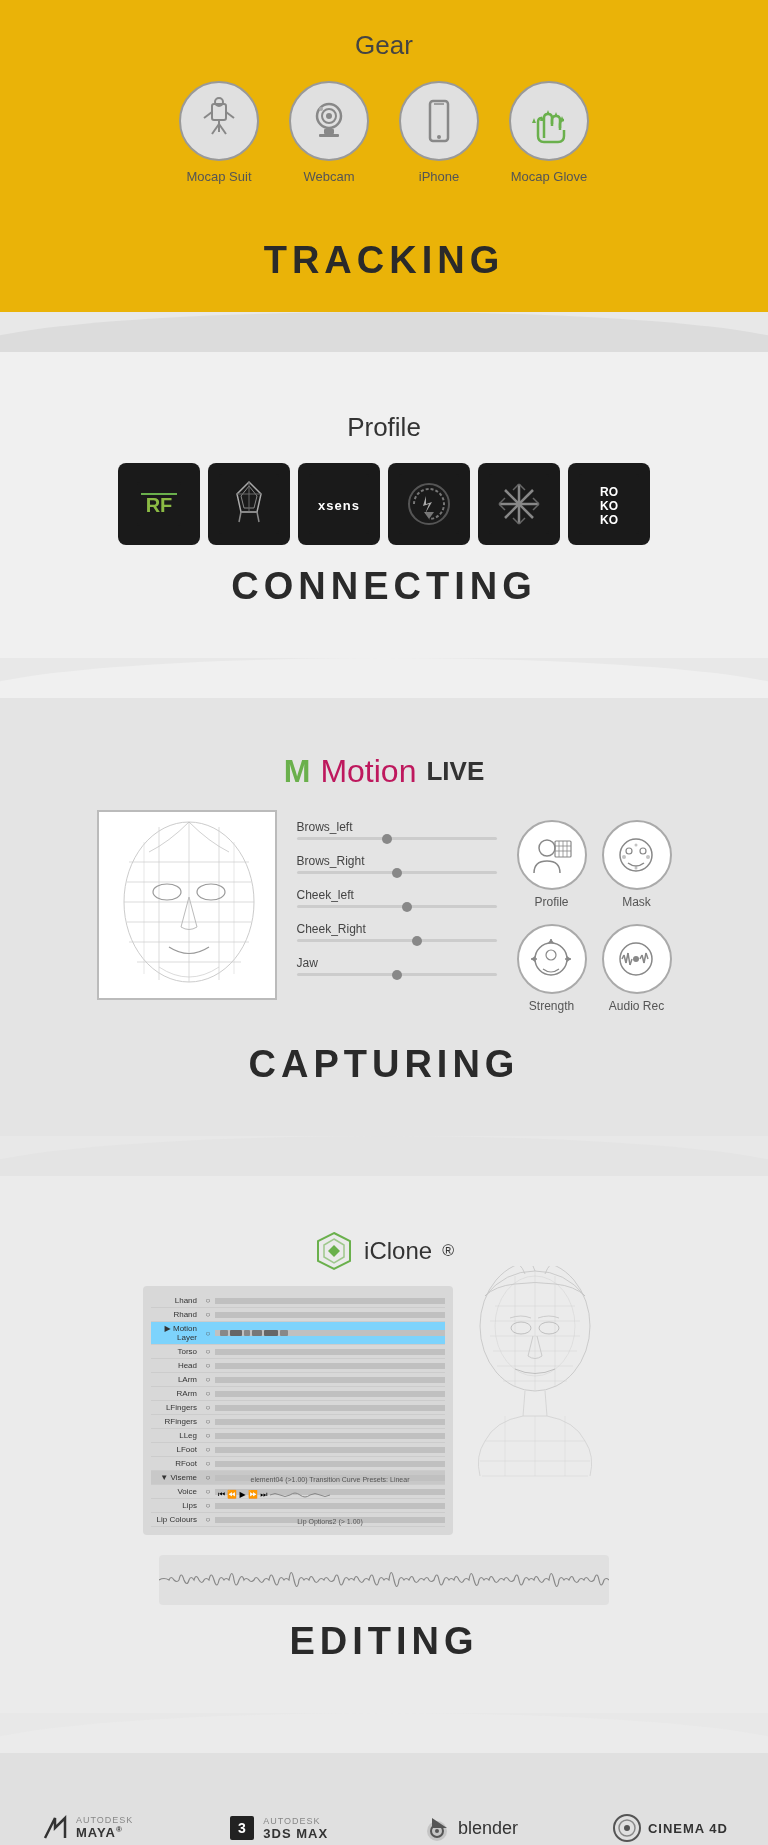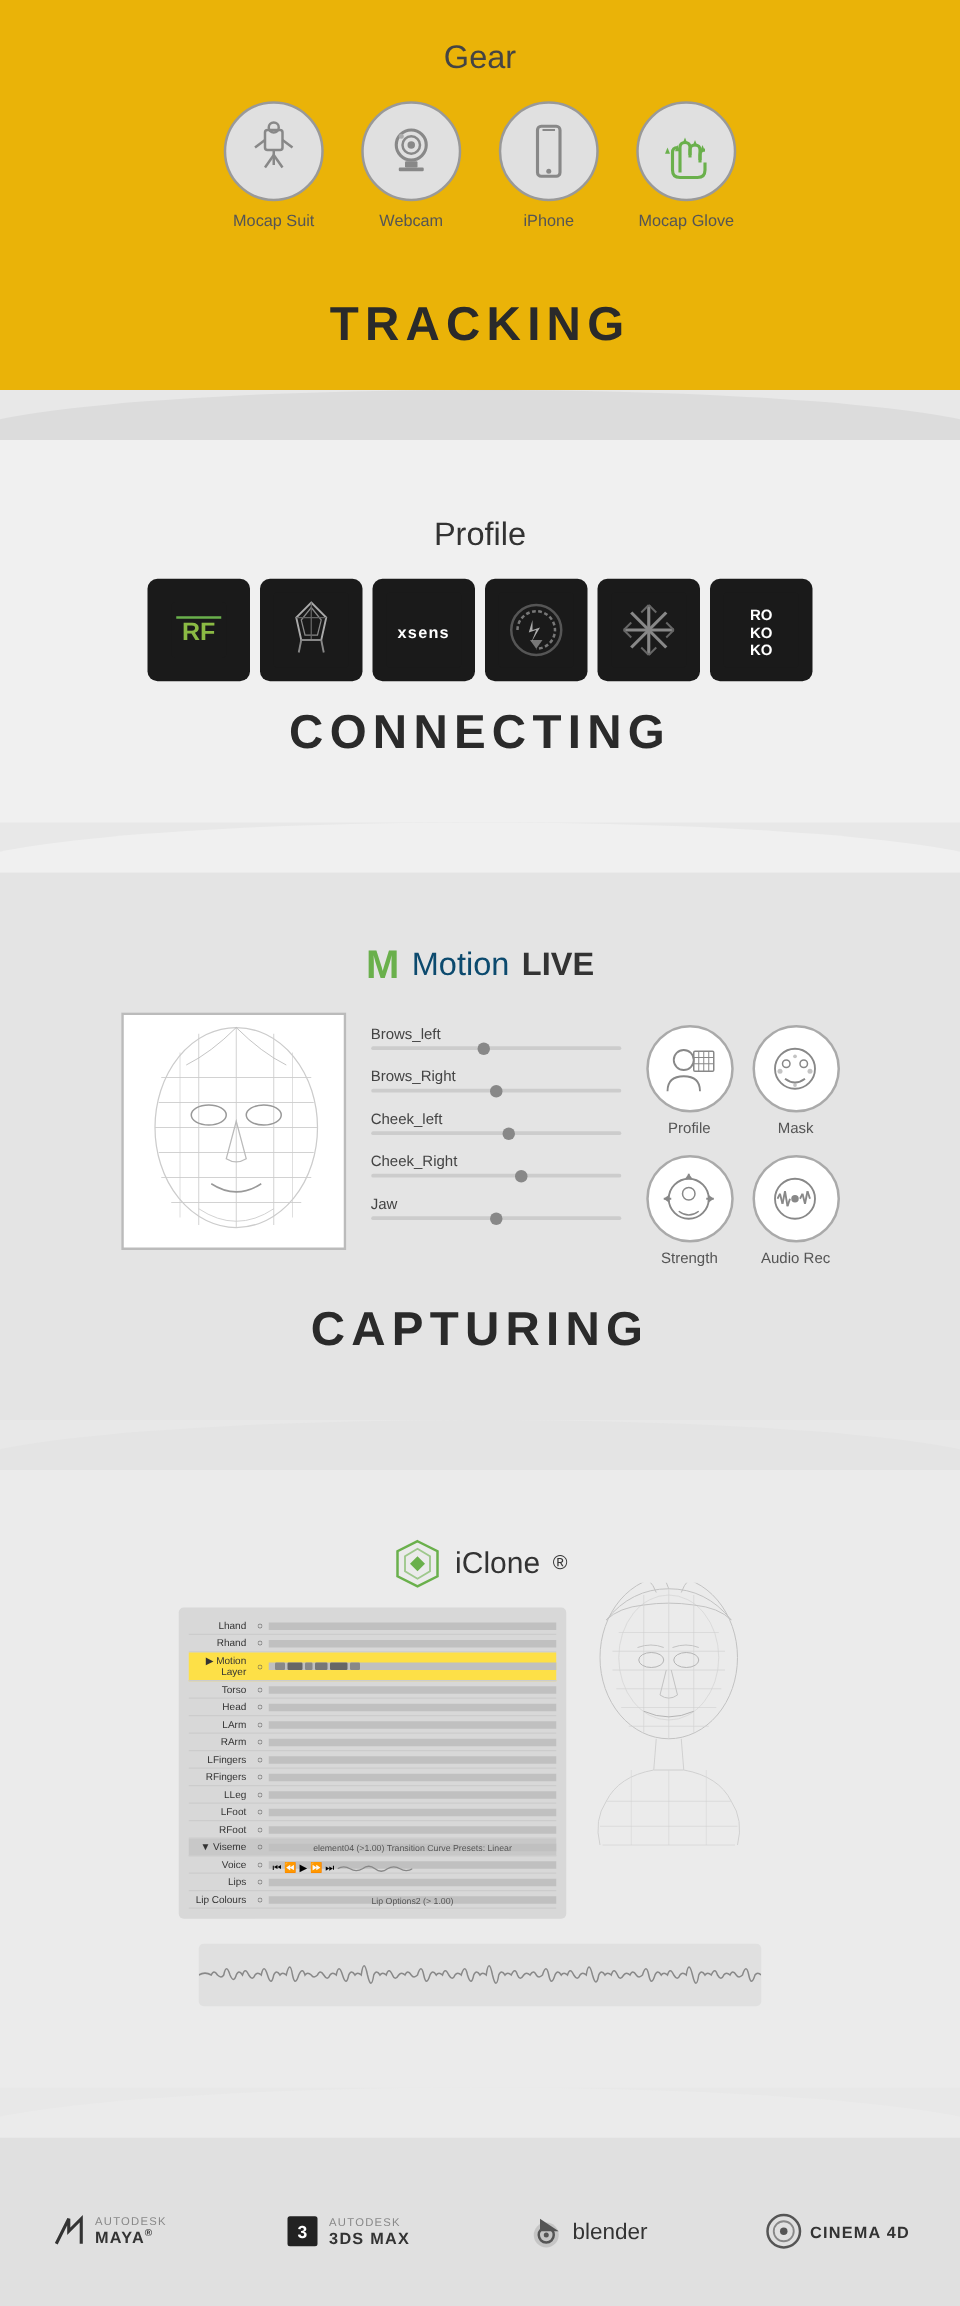--- a/index.html
+++ b/index.html
@@ -403,21 +403,21 @@
   <div style="height:20px;"></div>
 </div>
 
 <div style="background:#f0f0f0; height:40px; clip-path: ellipse(55% 100% at 50% 100%);"></div>
 
 <div class="section-block sec3" style="padding-top:40px;">
   <div style="height:15px;"></div>
 
   <div class="motion-live-header">
     <span class="green-m">M</span>
-    <span style="font-size:26px; color:#0c4a6e;">Motion</span>
+    <span style="font-size:32px; color:#be185d;">Motion</span>
     <span style="font-size:26px; font-weight:900; color:#333;">LIVE</span>
   </div>
 
   <div style="display:flex; justify-content:center; gap:20px; align-items:flex-start; flex-wrap:wrap;">
 
     <div style="width:180px; height:190px; border:2px solid #bbb; background:#fff; overflow:hidden; flex-shrink:0;">
       <svg width="180" height="190" viewBox="0 0 180 190">
 
         <ellipse cx="90" cy="90" rx="65" ry="80" fill="none" stroke="#ccc" stroke-width="1"></ellipse>
 
@@ -589,21 +589,21 @@
       <div class="tl-item">
         <span class="tl-item-label">Lhand</span>
         <span class="tl-item-icon">○</span>
         <div class="tl-item-track"></div>
       </div>
       <div class="tl-item">
         <span class="tl-item-label">Rhand</span>
         <span class="tl-item-icon">○</span>
         <div class="tl-item-track"></div>
       </div>
-      <div class="tl-item" style="background:#fde047;">
+      <div class="tl-item" style="background:#7dd3fc;">
         <span class="tl-item-label">▶ Motion Layer</span>
         <span class="tl-item-icon">○</span>
         <div class="tl-item-track">
           <div class="tl-dots" style="display:flex; gap:2px; align-items:center;">
             <div class="tl-bar" style="width:8px; height:6px; background:#888; border-radius:1px;"></div>
             <div class="tl-bar" style="width:12px; height:6px; background:#666; border-radius:1px;"></div>
             <div class="tl-bar" style="width:6px; height:6px; background:#888; border-radius:1px;"></div>
             <div class="tl-bar" style="width:10px; height:6px; background:#777; border-radius:1px;"></div>
             <div class="tl-bar" style="width:14px; height:6px; background:#666; border-radius:1px;"></div>
             <div class="tl-bar" style="width:8px; height:6px; background:#888; border-radius:1px;"></div>
@@ -766,20 +766,21 @@
           Q332,18 335,25 Q337,30 340,25 Q342,22 345,25 Q347,20 350,25
           Q352,28 355,25 Q358,15 360,25 Q362,35 365,25 Q367,20 370,25
           Q372,22 375,25 Q377,18 380,25 Q383,30 385,25 Q387,22 390,25
           Q392,12 395,25 Q398,38 400,25 Q402,20 405,25 Q407,22 410,25
           Q413,18 415,25 Q418,30 420,25 Q422,22 425,25 Q427,20 430,25
           Q432,28 435,25 Q438,15 440,25 Q442,35 445,25 Q447,22 450,25" stroke="#888" stroke-width="1.2" fill="none"></path>
       </g>
     </svg>
   </div>
 
+  <div class="big-title">EDITING</div>
   <div style="height:20px;"></div>
 </div>
 
 <div style="background:#ebebeb; height:40px; clip-path: ellipse(55% 100% at 50% 100%);"></div>
 
 <div class="section-block sec5" style="padding-top:40px; padding-bottom:40px;">
   <div style="height:20px;"></div>
 
   <div style="display:flex; justify-content:space-between; align-items:center; gap:25px; margin-bottom:25px; flex-wrap:wrap;">
 

